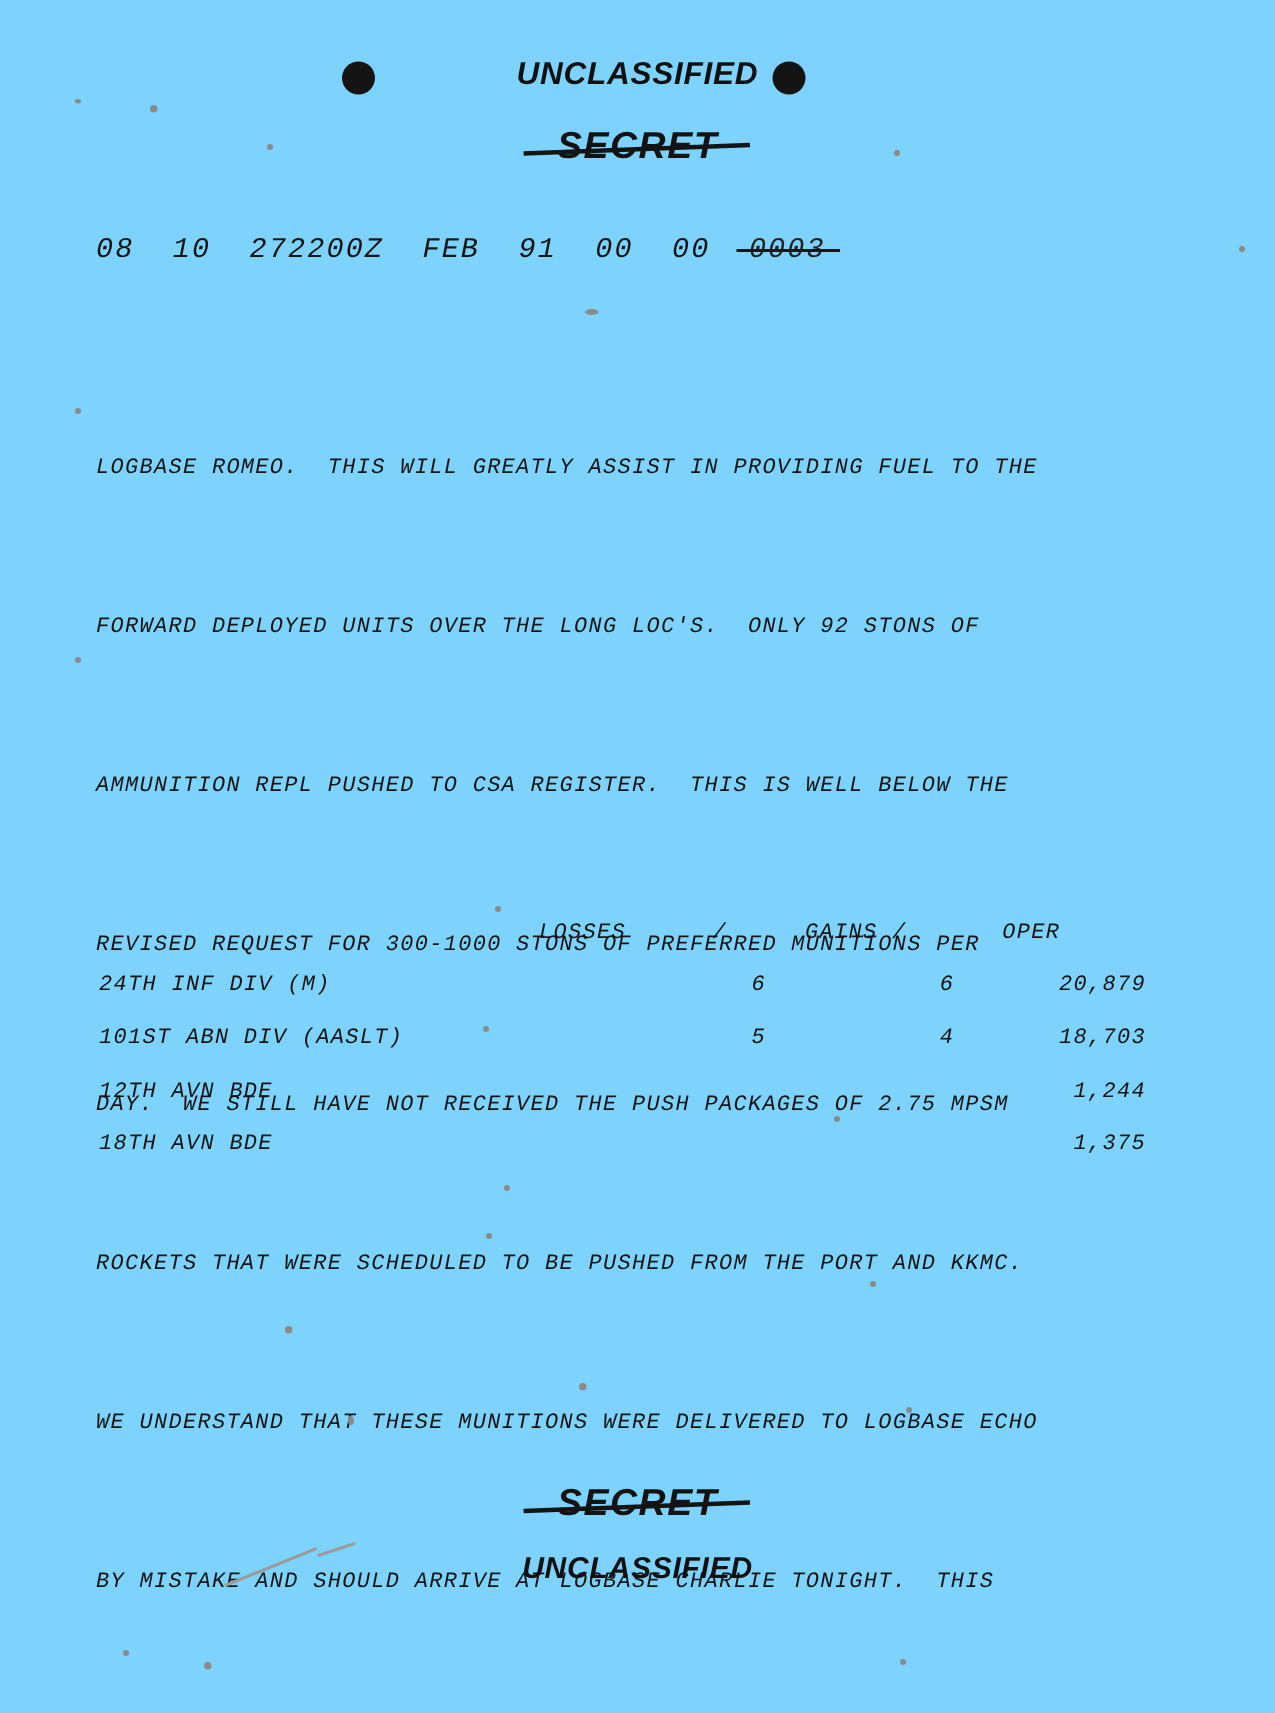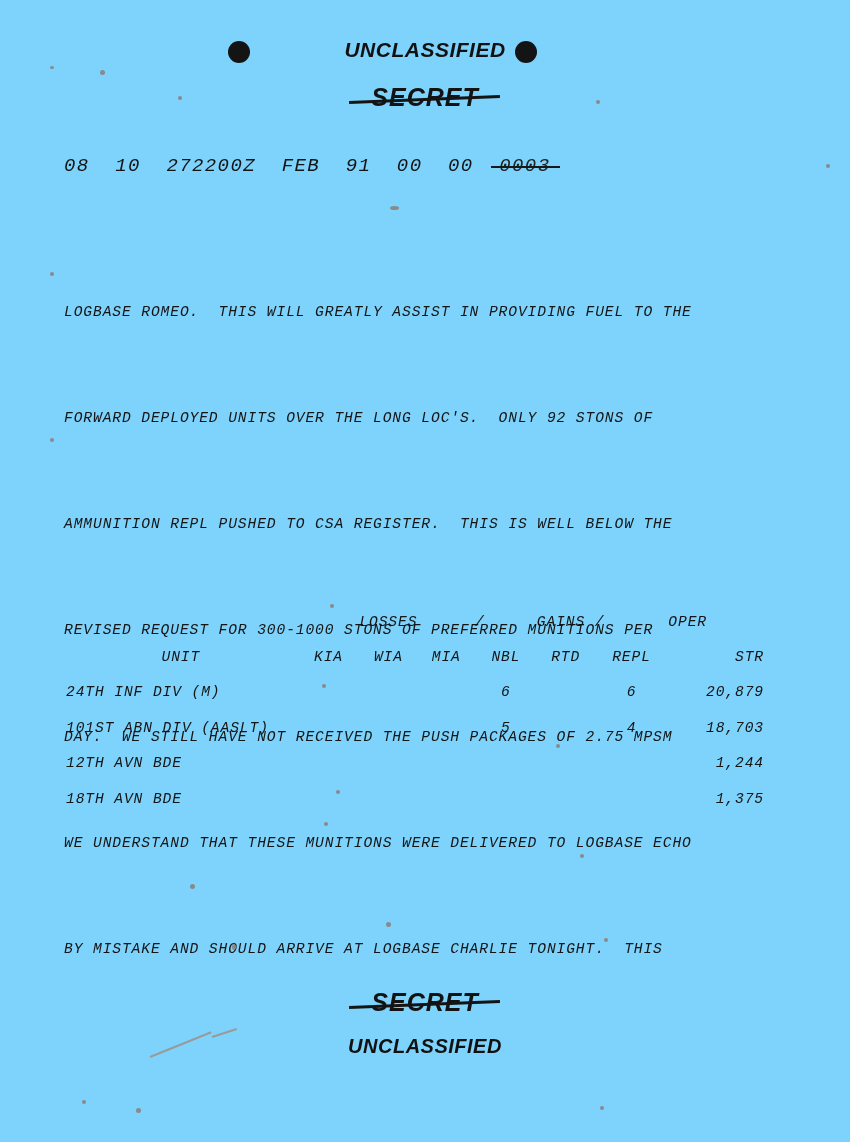--- a/index.html
+++ b/index.html
@@ -194,49 +194,40 @@
   </div>
 
   <div class="header-line"><span>08  10  272200Z  FEB  91  00  00  </span><span class="struck">0003</span></div>
 
   <div class="body-text">
     <div>LOGBASE ROMEO.  THIS WILL GREATLY ASSIST IN PROVIDING FUEL TO THE</div>
     <div>FORWARD DEPLOYED UNITS OVER THE LONG LOC'S.  ONLY 92 STONS OF</div>
     <div>AMMUNITION REPL PUSHED TO CSA REGISTER.  THIS IS WELL BELOW THE</div>
     <div>REVISED REQUEST FOR 300-1000 STONS OF PREFERRED MUNITIONS PER</div>
     <div>DAY.  WE STILL HAVE NOT RECEIVED THE PUSH PACKAGES OF 2.75 MPSM</div>
+    <div>ROCKETS THAT WERE SCHEDULED TO BE PUSHED FROM THE PORT AND KKMC.</div>
     <div>WE UNDERSTAND THAT THESE MUNITIONS WERE DELIVERED TO LOGBASE ECHO</div>
     <div>BY MISTAKE AND SHOULD ARRIVE AT LOGBASE CHARLIE TONIGHT.  THIS</div>
     
     
     
   </div>
 
   <div class="table-wrap">
     <table class="personnel">
       <tbody>
         <tr class="hdr-row1">
           <td class="c-unit unit-blank"></td>
           <td class="c-kia"></td>
           <td class="c-wia">LOSSES</td>
           <td class="c-mia"></td>
           <td class="c-nbl">/</td>
           <td class="c-rtd">GAINS</td>
           <td class="c-repl">/</td>
           <td class="c-str">OPER</td>
-        </tr>
-        <tr>
-          <td class="c-unit hdr-unit">UNIT</td>
-          <td class="c-kia">KIA</td>
-          <td class="c-wia">WIA</td>
-          <td class="c-mia">MIA</td>
-          <td class="c-nbl">NBL</td>
-          <td class="c-rtd">RTD</td>
-          <td class="c-repl">REPL</td>
-          <td class="c-str">STR</td>
         </tr>
 
         <tr>
           <td class="c-unit">24TH INF DIV (M)</td>
           <td class="c-kia"></td>
           <td class="c-wia"></td>
           <td class="c-mia"></td>
           <td class="c-nbl">6</td>
           <td class="c-rtd"></td>
           <td class="c-repl">6</td>

